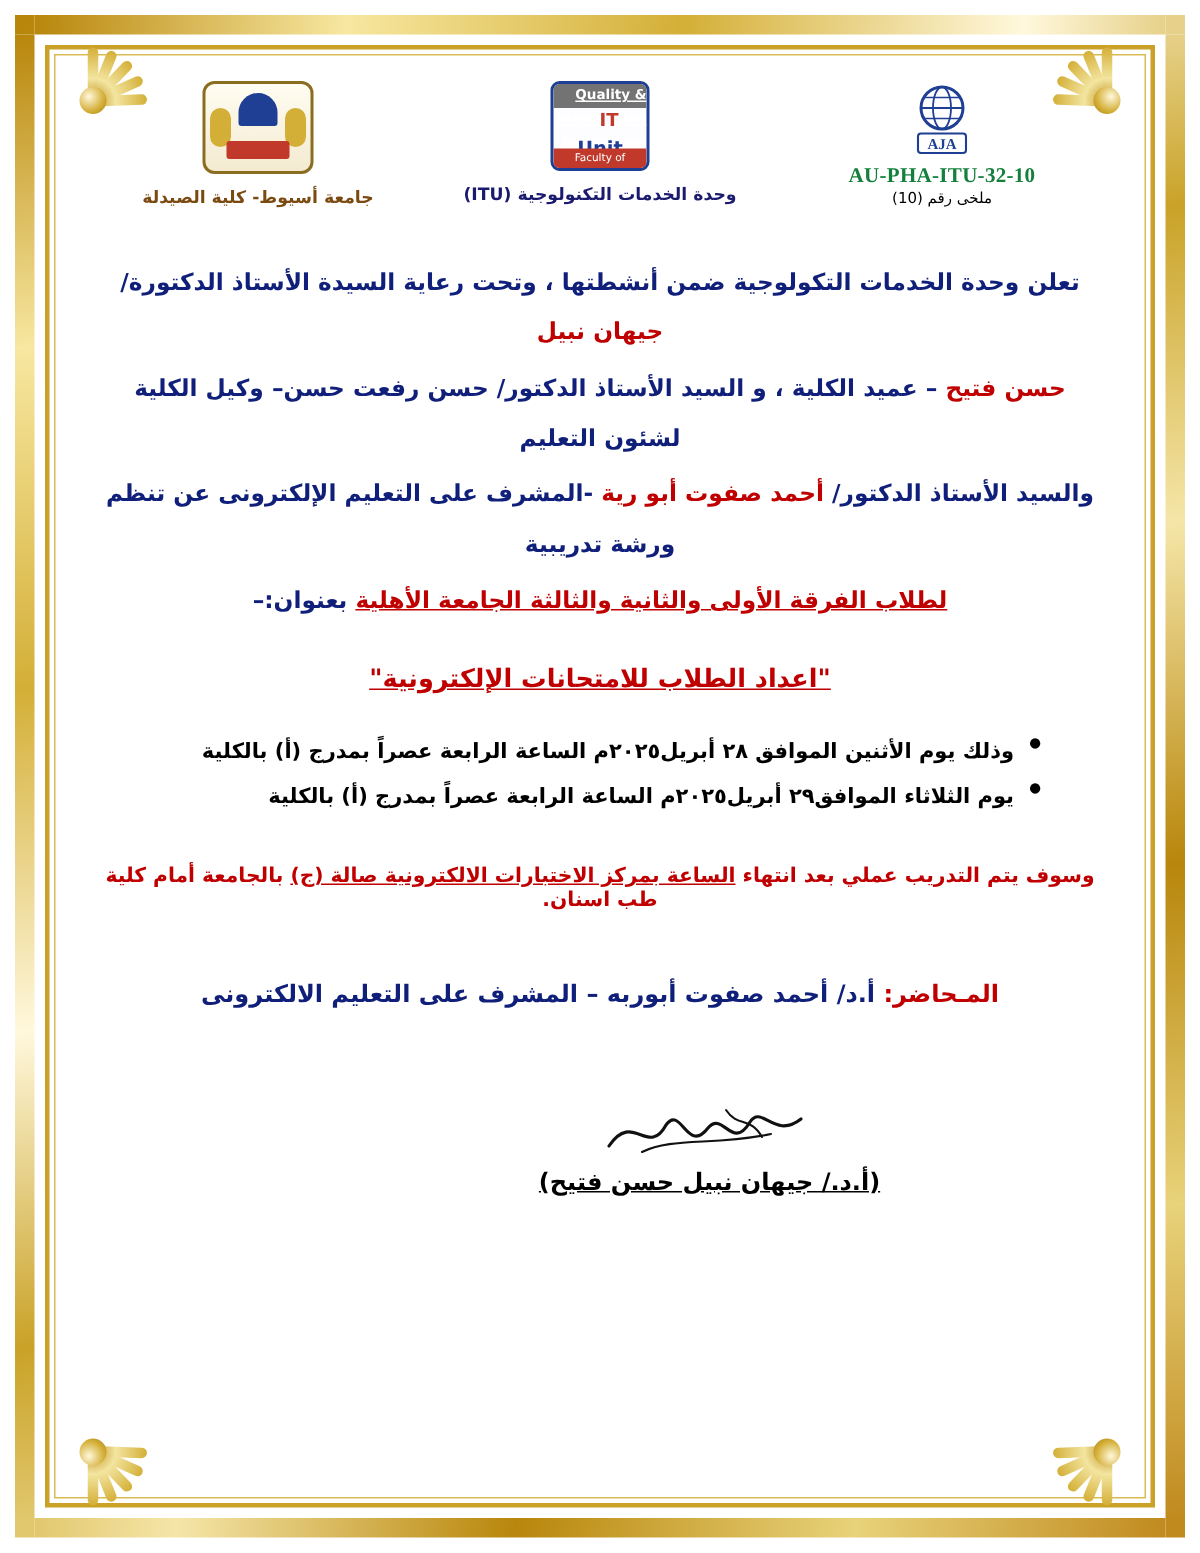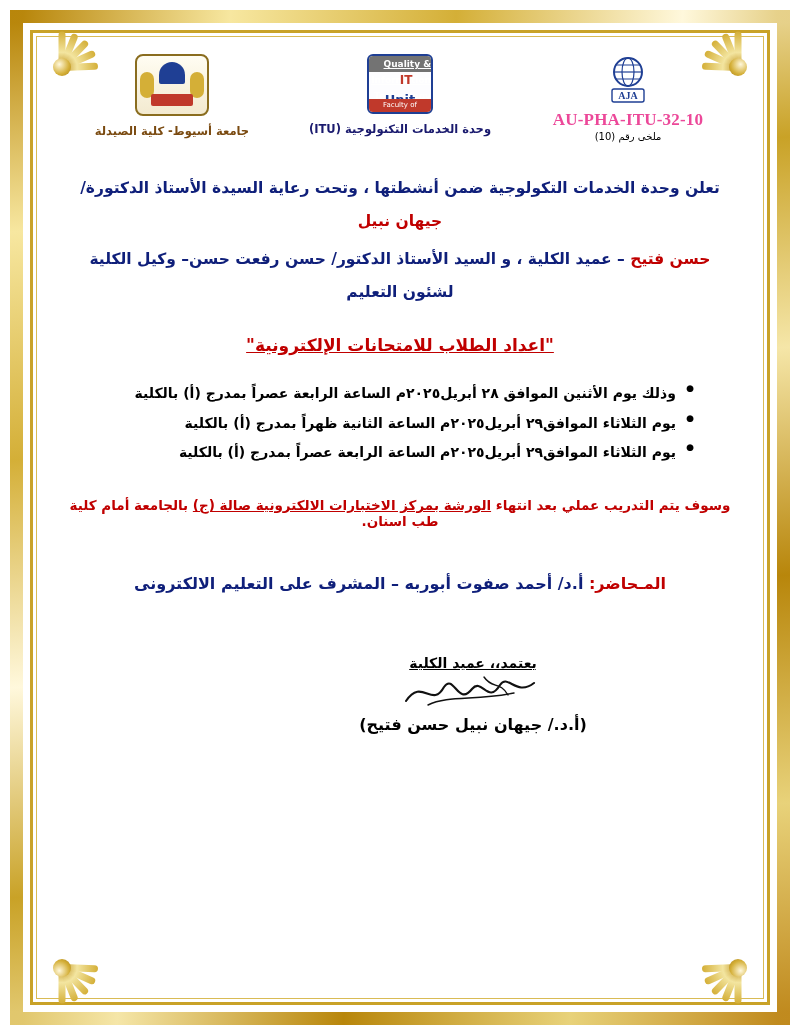--- a/index.html
+++ b/index.html
@@ -122,23 +122,23 @@
   .logo-caption.brown { color: #7a4a10; }
 
   
   .aja {
     display: inline-block;
     width: 56px;
     height: 50px;
   }
   .aja-code {
     font-family: "Liberation Serif", serif;
-    font-size: 17px;
-    font-weight: bold;
-    color: #ec4899;
+    font-size: 14px;
+    font-weight: bold;
+    color: #15803d;
     letter-spacing: .2px;
     direction: ltr;
     margin-top: 2px;
   }
   .aja-sub {
     font-size: 10px;
     color: #000;
     margin-top: 1px;
   }
 
@@ -279,20 +279,21 @@
   }
   .sign-scribble {
     height: 44px;
     position: relative;
   }
   .sign-scribble svg { position: absolute; left: 50%; top: 0; transform: translateX(-50%); }
   .sign-name {
     font-size: 16px;
     font-weight: bold;
     color: #000;
+    text-decoration: underline;
   }
 </style>
 </head>
 <body>
 
 <div class="page">
 
   <div class="frame-outer"></div>
   <div class="frame-inner"></div>
   <div class="frame-inner2"></div>
@@ -369,42 +370,46 @@
       </div>
     </div>
 
     <div class="body-text">
       <p>
         <span>تعلن وحدة الخدمات التكولوجية ضمن أنشطتها ، وتحت رعاية السيدة الأستاذ الدكتورة/ </span><span class="nm-red">جيهان نبيل</span>
       </p>
       <p>
         <span class="nm-red">حسن فتيح</span><span> – عميد الكلية ، و السيد الأستاذ الدكتور/ حسن رفعت حسن– وكيل الكلية لشئون التعليم</span>
       </p>
+      <p>
+        <span>والسيد الأستاذ الدكتور/ </span><span class="nm-red">أحمد صفوت أبو رية</span><span> -المشرف على التعليم الإلكترونى عن تنظم ورشة تدريبية</span>
+      </p>
+      <p>
+        <span class="u-red">لطلاب الفرقة الأولى والثانية والثالثة الجامعة الأهلية</span><span> بعنوان:–</span>
+      </p>
     </div>
 
     <div class="title-quote">"اعداد الطلاب للامتحانات الإلكترونية"</div>
 
     <ul class="bullets">
       <li>وذلك يوم الأثنين الموافق ٢٨ أبريل٢٠٢٥م الساعة الرابعة عصراً بمدرج (أ) بالكلية</li>
-      <li>يوم الثلاثاء الموافق٢٩ أبريل٢٠٢٥م الساعة  الثانية  ظهراً بمدرج (أ) بالكلية</li>
       <li>يوم الثلاثاء الموافق٢٩ أبريل٢٠٢٥م الساعة  الرابعة  عصراً بمدرج (أ) بالكلية</li>
     </ul>
 
     <div class="note">
-      <span>وسوف يتم التدريب عملي بعد انتهاء </span><span class="u">الورشة بمركز الاختبارات الالكترونية صالة (ج)</span><span> بالجامعة أمام كلية طب اسنان.</span>
+      <span>وسوف يتم التدريب عملي بعد انتهاء </span><span class="u">الساعة بمركز الاختبارات الالكترونية صالة (ج)</span><span> بالجامعة أمام كلية طب اسنان.</span>
     </div>
 
     <div class="lecturers">
       <p>
         <span class="lect-label">المـحاضر:</span><span> أ.د/ أحمد صفوت أبوربه – المشرف على التعليم الالكترونى</span>
       </p>
     </div>
 
     <div class="sign-block">
-      <div class="sign-approve">يعتمد،، عميد الكلية</div>
       <div class="sign-scribble">
         <svg width="170" height="44" viewBox="0 0 170 44">
           <path d="M18,30 C34,6 44,38 56,16 C66,2 70,36 84,18 C94,6 100,34 112,14 C120,2 128,26 146,12" fill="none" stroke="#111" stroke-width="2.1" stroke-linecap="round"></path>
           <path d="M40,34 C60,24 88,30 126,22" fill="none" stroke="#111" stroke-width="1.4" stroke-linecap="round"></path>
           <path d="M96,6 C104,18 112,10 120,24" fill="none" stroke="#111" stroke-width="1.4" stroke-linecap="round"></path>
         </svg>
       </div>
       <div class="sign-name">(أ.د./ جيهان نبيل حسن فتيح)</div>
     </div>
 

